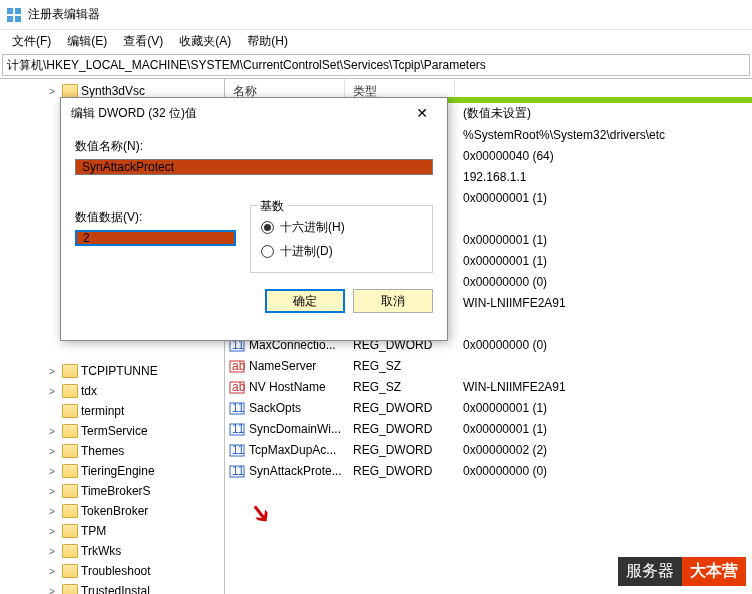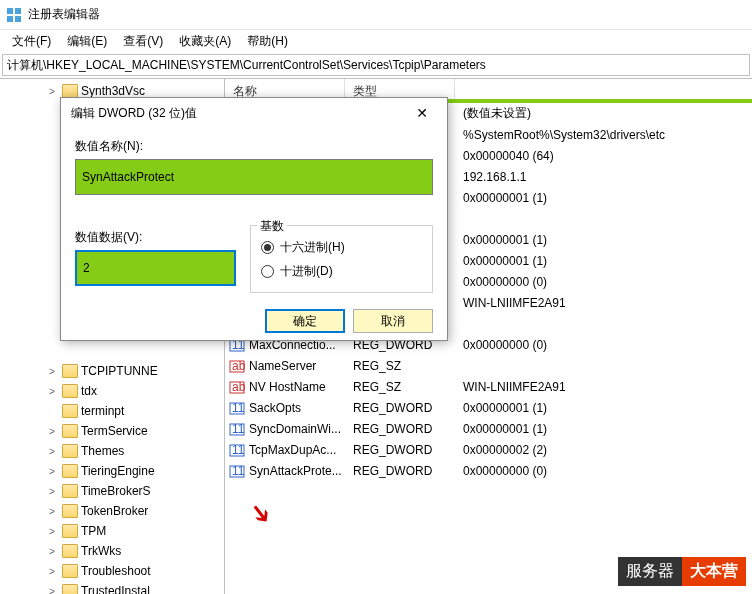--- a/index.html
+++ b/index.html
@@ -9,35 +9,35 @@
 .app-icon svg{width:16px;height:16px}
 .menubar{height:22px;display:flex;align-items:center;padding:0 4px}
 .menu-item{padding:2px 8px;cursor:default}
 .addrbar{height:22px;border:1px solid #c0c0c0;margin:2px;display:flex;align-items:center;padding:0 4px;background:#fff}
 .content{display:flex;height:calc(100% - 76px);border-top:1px solid #c0c0c0}
 .tree{width:225px;border-right:1px solid #c0c0c0;overflow:hidden;background:#fff;padding-top:2px}
 .tree-row{display:flex;align-items:center;height:20px;padding-left:45px}
 .tree-exp{display:flex;align-items:center;justify-content:center;width:14px;color:#666;font-size:10px}
 .folder{width:16px;height:14px;background:linear-gradient(#ffe9a8,#f9d670);border:1px solid #d4a93b;border-radius:1px;margin:0 3px}
 .list{flex:1;overflow:hidden;background:#fff}
-.list-head{display:flex;height:24px;border-bottom:4px solid #84cc16}
+.list-head{display:flex;height:24px;border-bottom:6px solid #84cc16}
 .list-head div{padding:4px 8px;border-right:1px solid #e0e0e0;color:#333}
 .col-name{width:120px}
 .col-type{width:110px}
 .col-data{flex:1}
 .list-row{display:flex;height:21px;align-items:center}
 .val-icon{width:16px;height:16px;margin:0 4px;flex-shrink:0}
 .list-row .col-name{overflow:hidden;white-space:nowrap;text-overflow:ellipsis;display:flex;align-items:center}
 .list-row .col-type,.list-row .col-data{padding:0 8px;overflow:hidden;white-space:nowrap}
 .dialog{position:absolute;left:60px;top:97px;width:388px;height:244px;background:#fff;border:1px solid #888;box-shadow:2px 2px 10px rgba(0,0,0,0.3)}
 .dlg-title{height:30px;display:flex;align-items:center;padding:0 10px;justify-content:space-between}
 .dlg-close{width:30px;height:28px;display:flex;align-items:center;justify-content:center;font-size:14px;cursor:default}
 .dlg-body{padding:6px 14px}
 .dlg-label{margin-top:4px;margin-bottom:4px}
-.dlg-input{width:100%;height:36px;border:1px solid #7a7a7a;padding:0 6px;background:#84cc16;outline:none}
+.dlg-input{width:100%;height:16px;border:1px solid #7a7a7a;padding:0 6px;background:#c2410c;outline:none}
 .dlg-input.blue{border:2px solid #0078d7}
 .dlg-row{display:flex;margin-top:30px}
 .dlg-left{flex:1;margin-right:14px}
 .dlg-group{flex:1;border:1px solid #d0d0d0;padding:8px 10px;position:relative}
 .dlg-group-title{position:absolute;top:-8px;left:6px;background:#fff;padding:0 3px}
 .radio-row{display:flex;align-items:center;height:22px;margin:2px 0}
 .radio{width:13px;height:13px;border:1px solid #333;border-radius:50%;margin-right:6px;display:flex;align-items:center;justify-content:center}
 .radio.on::after{content:"";width:7px;height:7px;background:#333;border-radius:50%}
 .dlg-btns{display:flex;justify-content:flex-end;padding:10px 14px;gap:8px}
 .btn{width:80px;height:24px;border:1px solid #adadad;background:#fef9c3;cursor:default;display:flex;align-items:center;justify-content:center}

